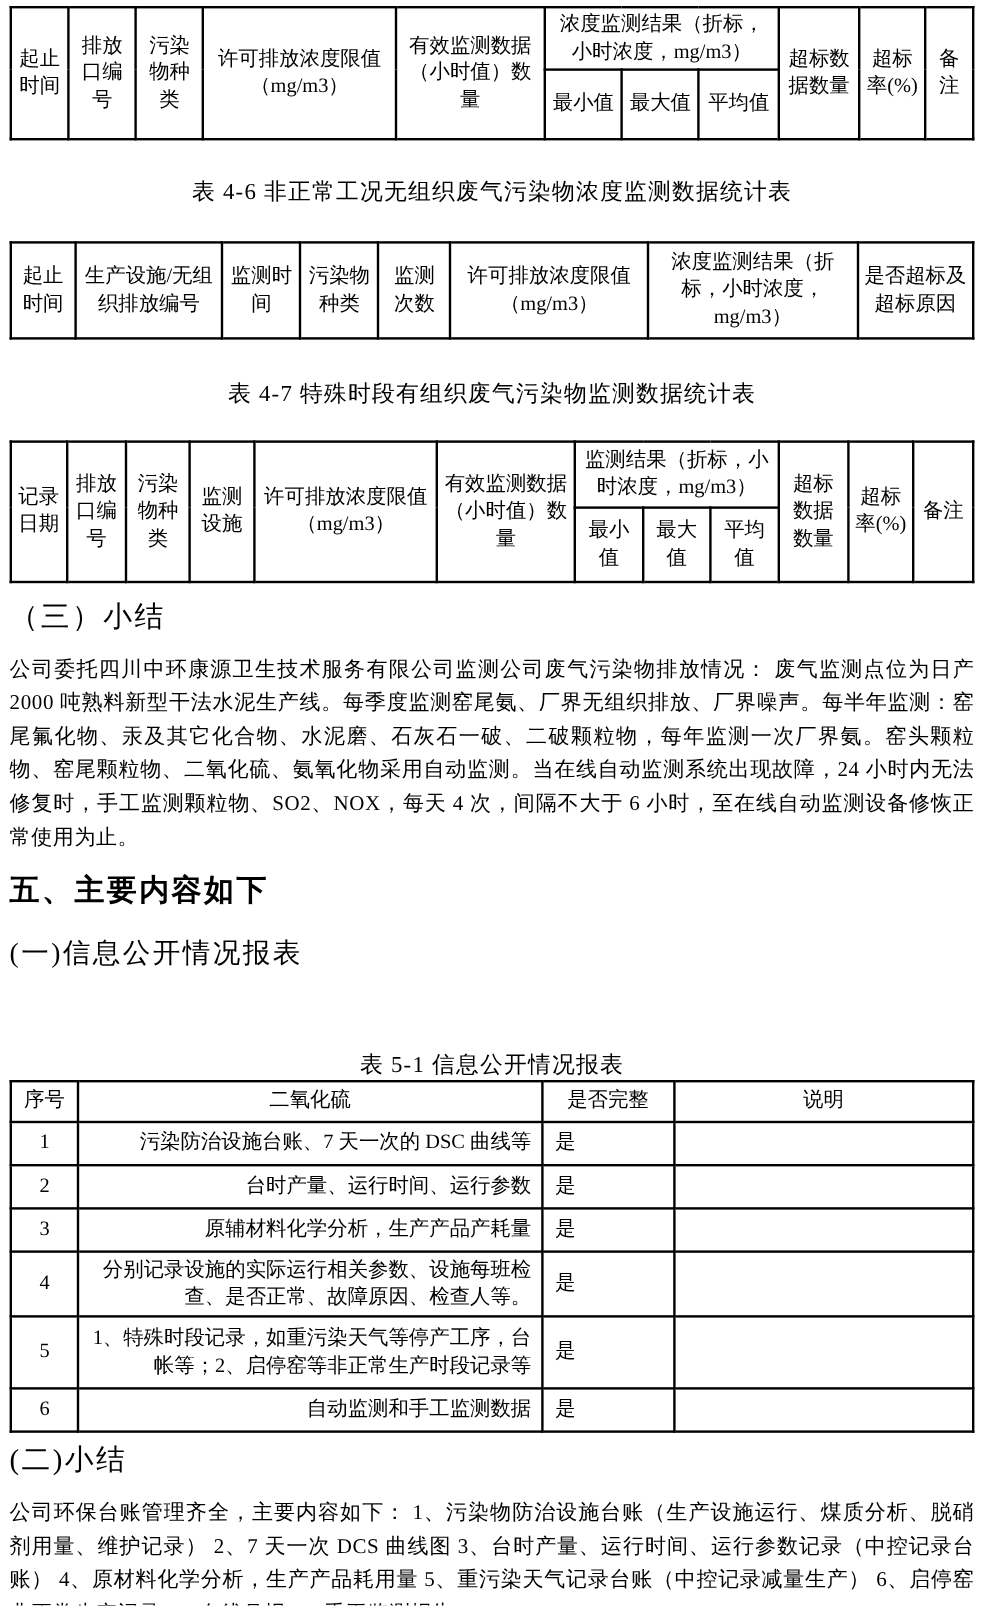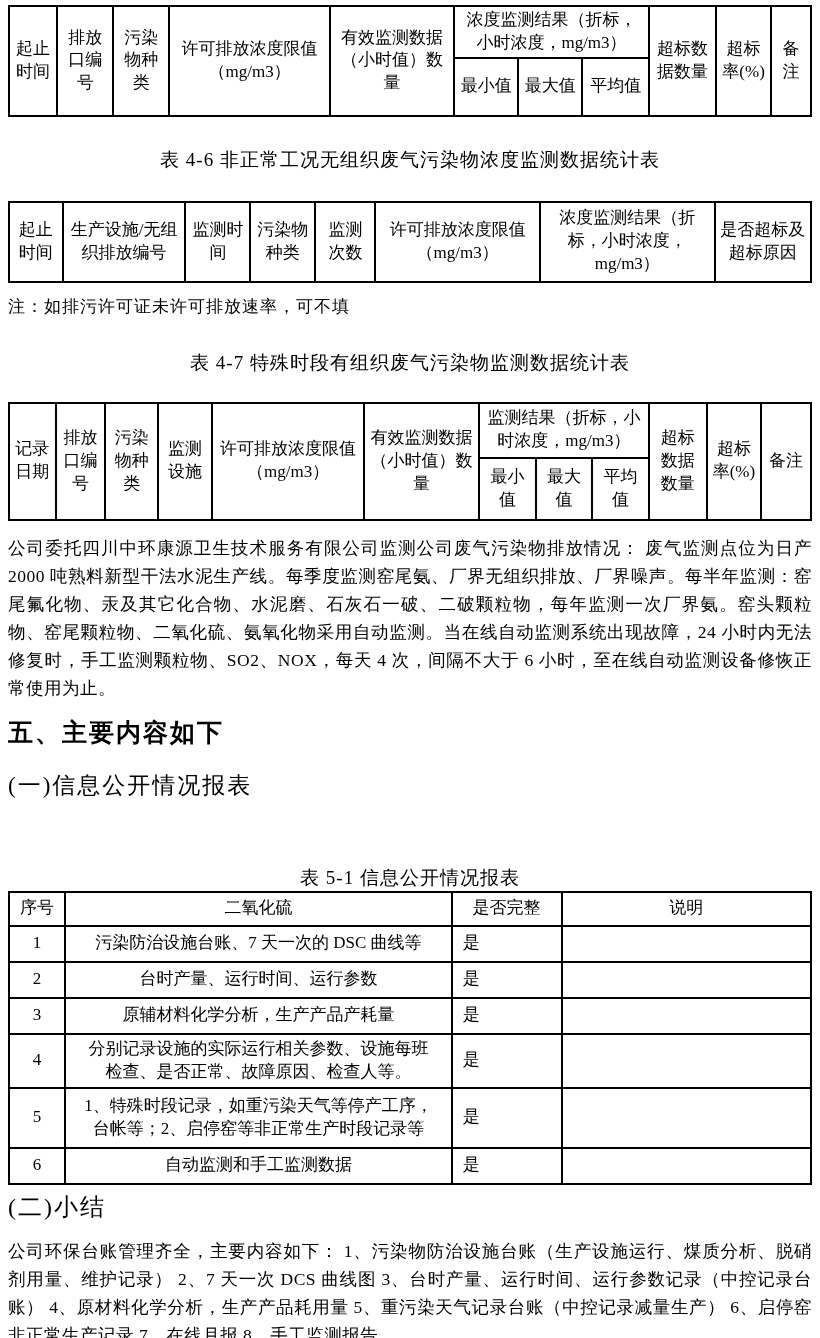--- a/index.html
+++ b/index.html
@@ -47,21 +47,21 @@
   .para3 { margin-top: 13px; }
 
   .h-sec5 { margin-top: 14px; font-size: 25px; font-weight: bold; letter-spacing: 2px; }
   .h-sub1 { margin-top: 21px; font-size: 23px; font-weight: normal; letter-spacing: 2px; }
   .title51 { margin-top: 64px; }
 
   .t51 { }
   .t51 th { height: 34px; }
   .t51 td { font-size: 17px; }
   .t51 td.c-no { width: 7%; }
-  .t51 td.c-content { text-align: center; padding: 3px 18px; }
+  .t51 td.c-content { text-align: right; padding: 3px 8px; }
   .t51 td.c-complete { text-align: left; padding: 3px 10px; }
   .t51 tr.row-h36 td { height: 36px; }
   .t51 tr.row-h54 td { height: 54px; }
   .t51 tr.row-h60 td { height: 60px; }
 
   .h-sub2 { margin-top: 6px; }
   .para5 { margin-top: 14px; }
 </style>
 </head>
 <body>
@@ -122,21 +122,20 @@
       <th>监测时间</th>
       <th>污染物种类</th>
       <th>监测次数</th>
       <th>许可排放浓度限值（mg/m3）</th>
       <th>浓度监测结果（折标，小时浓度，mg/m3）</th>
       <th>是否超标及超标原因</th>
     </tr>
   </tbody>
     </table>
 
-  <div class="note">注：如排污许可证未许可排放速率，可不填</div>
 
   <div class="tbl-title title47">表 4-7 特殊时段有组织废气污染物监测数据统计表</div>
 
   <table class="t t47">
     <colgroup>
       <col style="width:5.8%">
         <col style="width:6.2%">
         <col style="width:6.6%">
       <col style="width:6.7%">
         <col style="width:19%">
@@ -162,20 +161,21 @@
       <th rowspan="2">备注</th>
     </tr>
     <tr class="r2">
       <th>最小值</th>
       <th>最大值</th>
       <th>平均值</th>
     </tr>
   </tbody>
     </table>
 
+  <div class="h-sum h-sum3">（三）小结</div>
   <p class="para para3">公司委托四川中环康源卫生技术服务有限公司监测公司废气污染物排放情况： 废气监测点位为日产 2000 吨熟料新型干法水泥生产线。每季度监测窑尾氨、厂界无组织排放、厂界噪声。每半年监测：窑尾氟化物、汞及其它化合物、水泥磨、石灰石一破、二破颗粒物，每年监测一次厂界氨。窑头颗粒物、窑尾颗粒物、二氧化硫、氨氧化物采用自动监测。当在线自动监测系统出现故障，24 小时内无法修复时，手工监测颗粒物、SO2、NOX，每天 4 次，间隔不大于 6 小时，至在线自动监测设备修恢正常使用为止。</p>
 
   <div class="h-sec5">五、主要内容如下</div>
   <div class="h-sum h-sub1">(一)信息公开情况报表</div>
 
   <div class="tbl-title title51">表 5-1 信息公开情况报表</div>
 
   <table class="t t51">
     <colgroup>
       <col style="width:7%">

